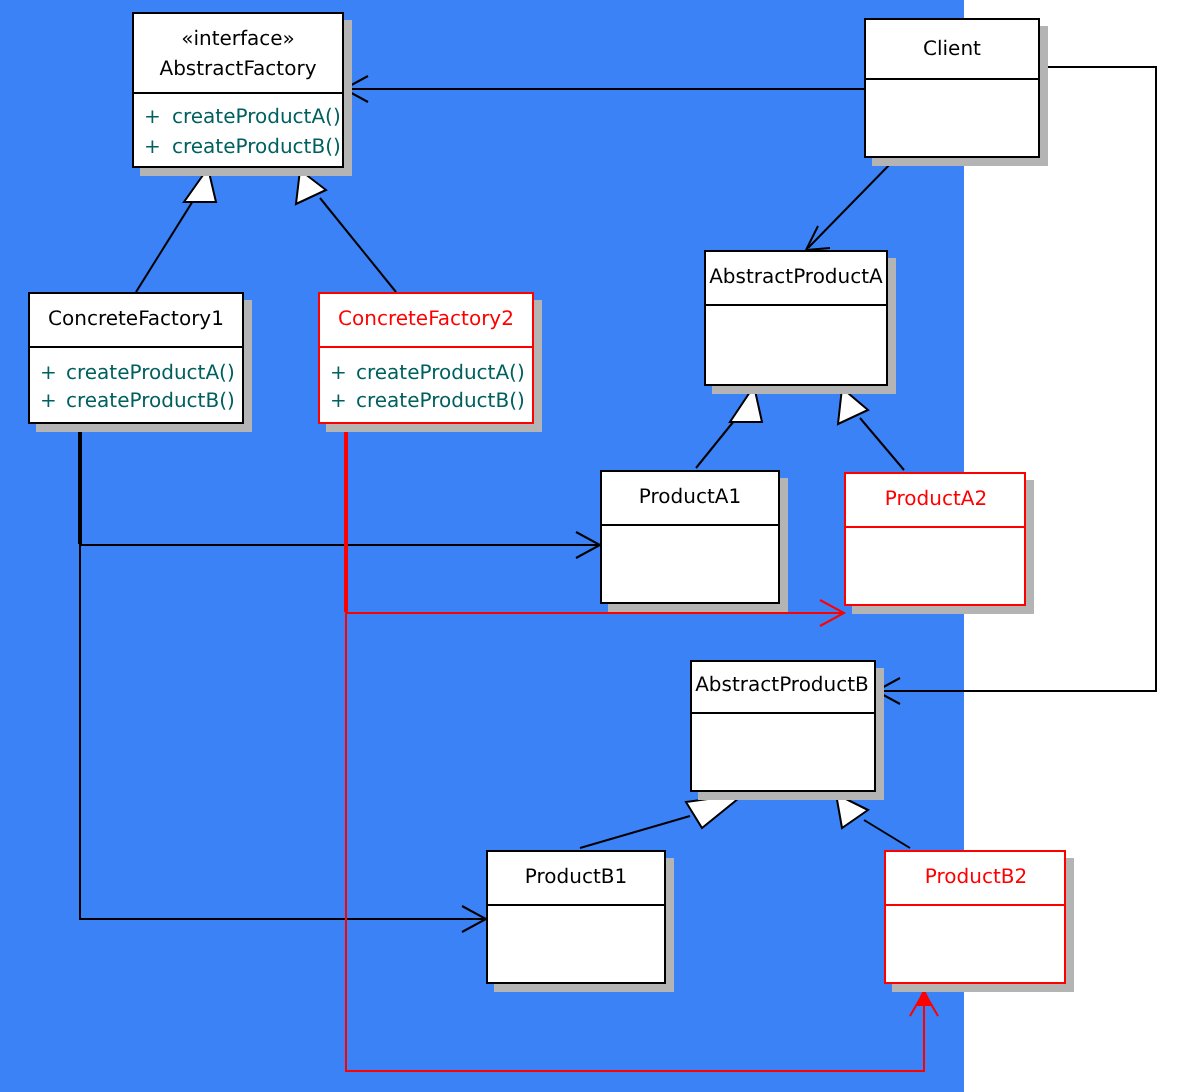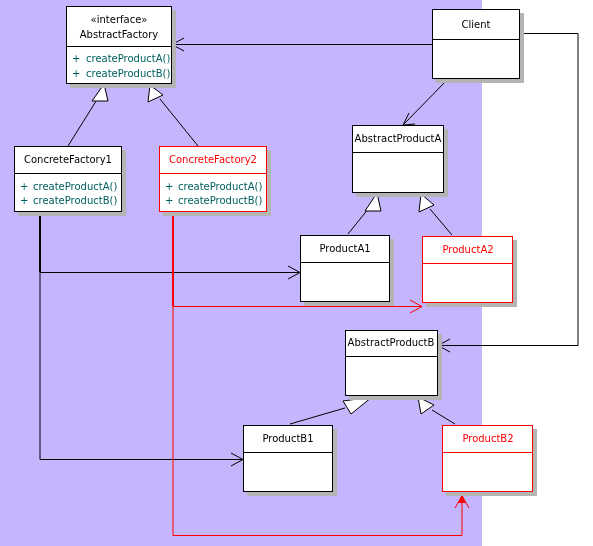--- a/index.html
+++ b/index.html
@@ -10,21 +10,21 @@
   body {
     width: 593px;
     height: 546px;
     font-family: "DejaVu Sans", sans-serif;
     overflow: hidden;
   }
   #diagram-root {
     position: relative;
     width: 482px;
     height: 546px;
-    background: #c4b5fd;
+    background: #3b82f6;
   }
   svg#uml-canvas {
     display: block;
     width: 593px;
     height: 546px;
   }
   .cls-box-fill { fill: #ffffff; }
   .cls-shadow { fill: #b4b4b4; }
   .cls-stroke-black { stroke: #000000; fill: none; stroke-width: 1; }
   .cls-stroke-red { stroke: #ff0000; fill: none; stroke-width: 1; }

